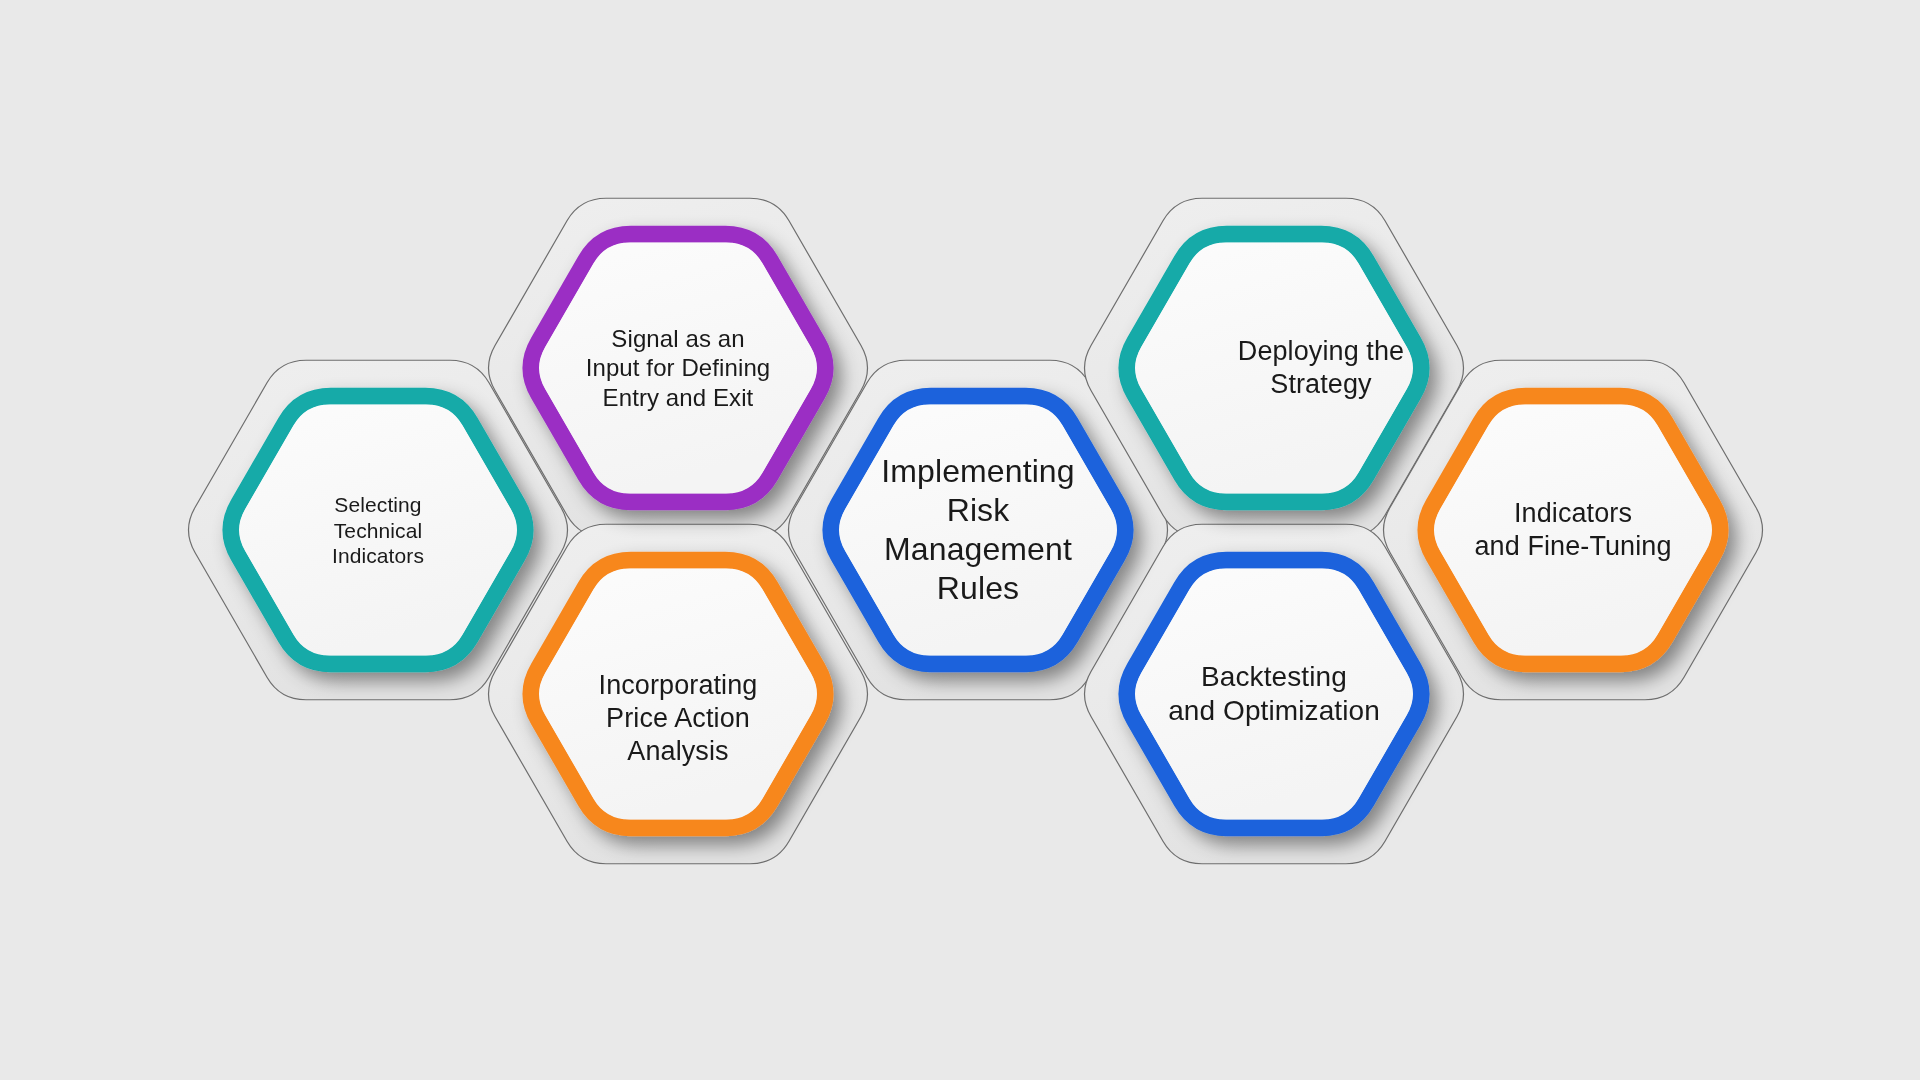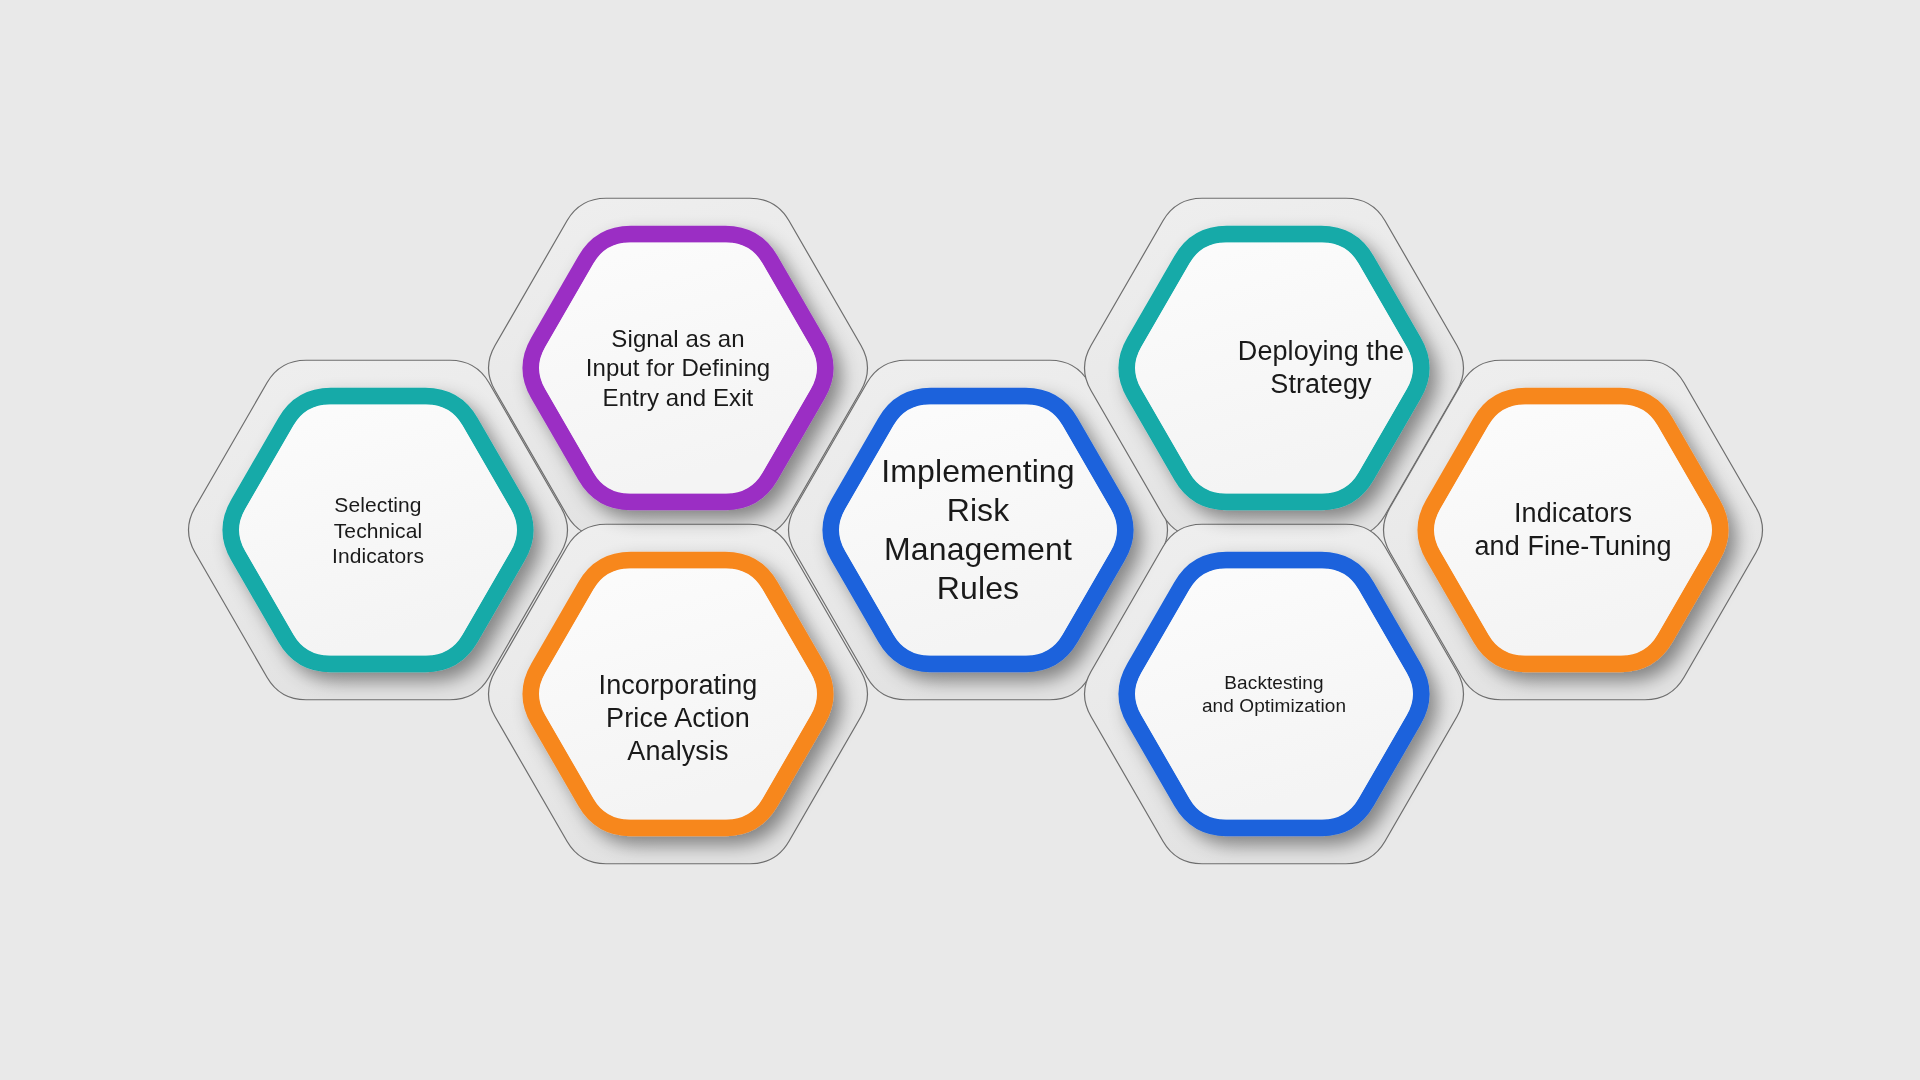--- a/index.html
+++ b/index.html
@@ -105,18 +105,18 @@
 Entry and Exit</div>
       <div class="hex-label" style="left: 678px; top: 694px; font-size: 27px; width: 280.36px; margin-top: 24px;">Incorporating
 Price Action
 Analysis</div>
       <div class="hex-label" style="left: 978px; top: 530px; font-size: 32px; width: 280.36px;">Implementing
 Risk
 Management
 Rules</div>
       <div class="hex-label" style="left: 1321px; top: 368px; font-size: 27px; width: 280.36px;">Deploying the
 Strategy</div>
-      <div class="hex-label" style="left: 1274px; top: 694px; font-size: 19px; width: 280.36px;">Backtesting
+      <div class="hex-label" style="left: 1274px; top: 694px; font-size: 28px; width: 280.36px;">Backtesting
 and Optimization</div>
       <div class="hex-label" style="left: 1573px; top: 530px; font-size: 27px; width: 280.36px;">Indicators
 and Fine-Tuning</div>
     </div>
 </div>
 
 </body></html>

